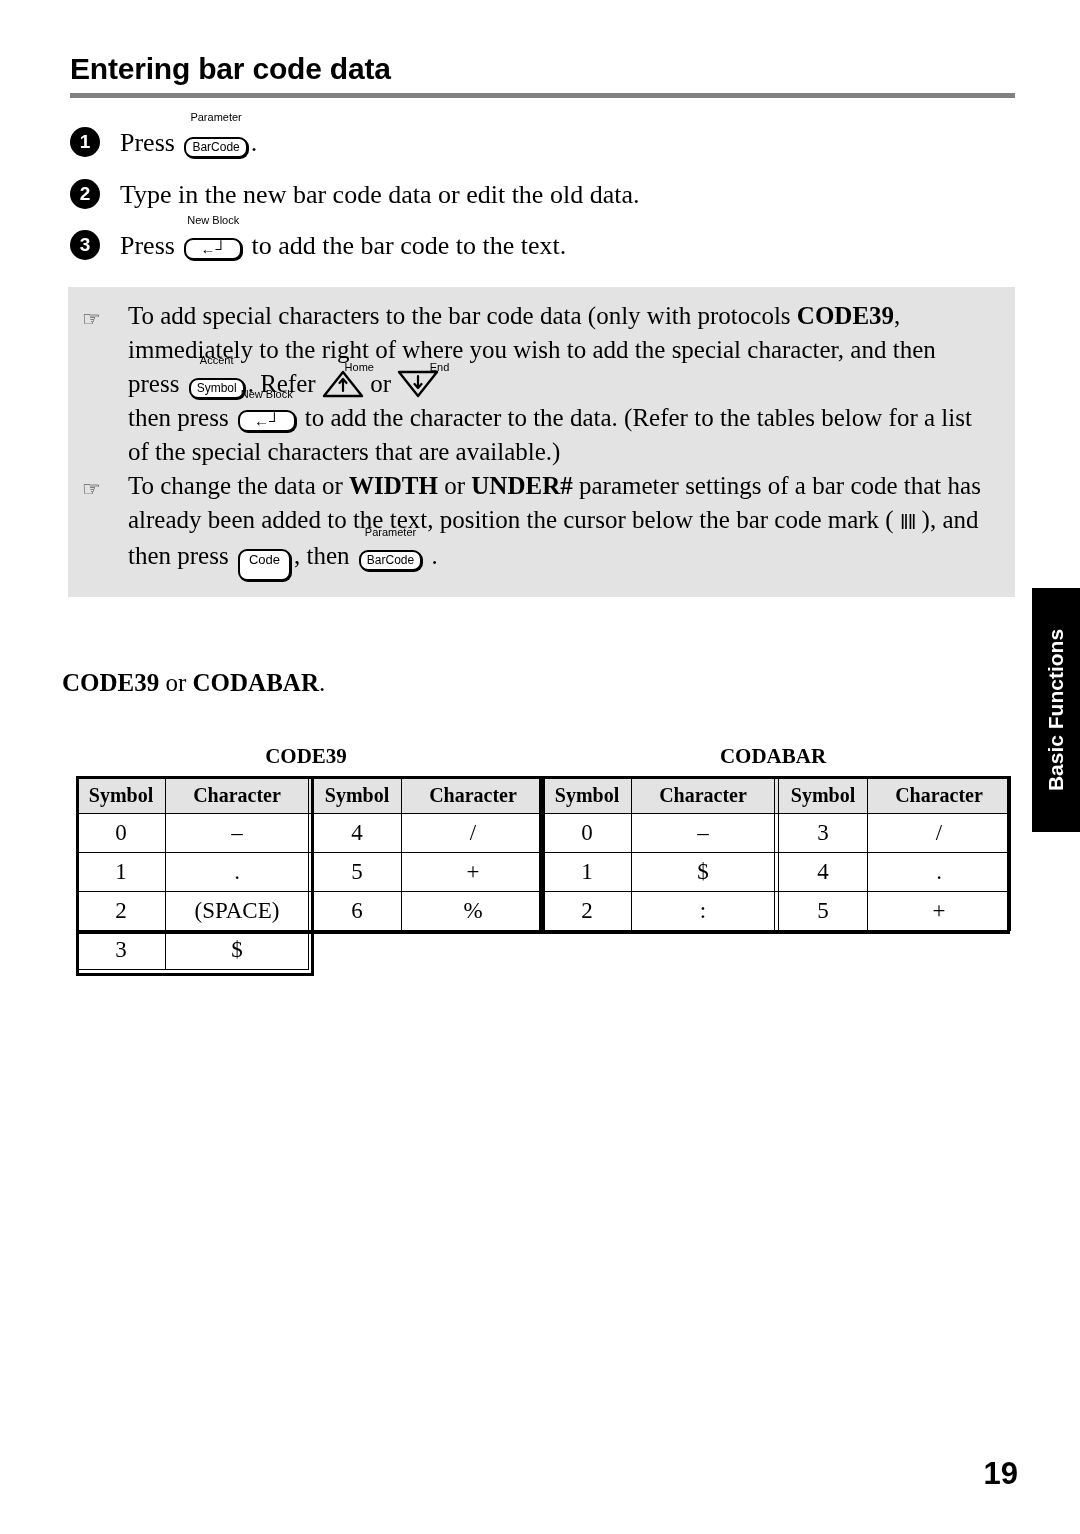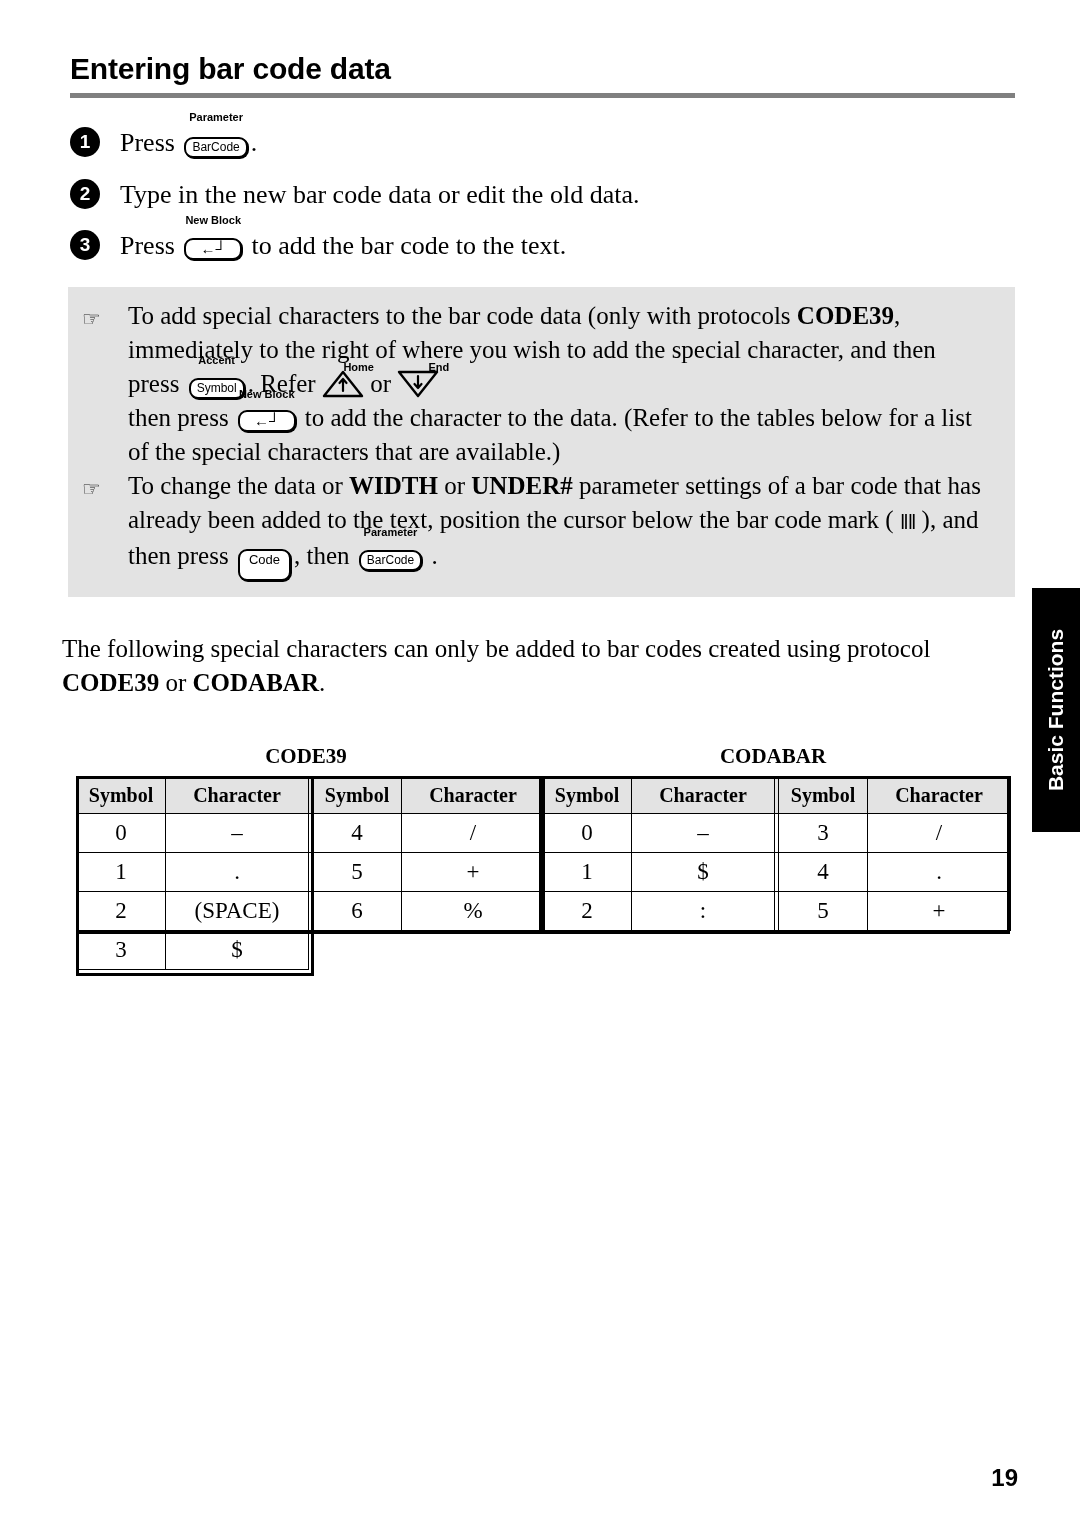--- a/index.html
+++ b/index.html
@@ -83,21 +83,20 @@
     position: absolute;
     bottom: 100%;
     left: 50%;
     transform: translateX(-50%);
     font-family: "Liberation Sans", sans-serif;
     font-size: 11px;
     line-height: 11px;
     white-space: nowrap;
     color: #000;
     margin-bottom: 1px;
-    font-weight: bold;
   }
   .keycap {
     display: inline-block;
     border: 2px solid #000;
     border-radius: 9px;
     padding: 1px 6px 2px 6px;
     font-family: "Liberation Sans", sans-serif;
     font-size: 12px;
     line-height: 14px;
     font-weight: normal;
@@ -260,21 +259,21 @@
     font-size: 21px;
   }
 
   
   .page-number {
     position: absolute;
     right: 62px;
     bottom: 42px;
     font-family: "Liberation Sans", sans-serif;
     font-weight: bold;
-    font-size: 24px;
+    font-size: 31px;
     color: #000;
   }
 </style>
 </head>
 <body>
 
 <div class="page-heading">Entering bar code data</div>
 <div class="heading-rule"></div>
 
 <div class="steps">
@@ -342,21 +341,21 @@
 
       <span class="note-line"><span>already been added to the text, position the cursor below the bar code mark ( </span><span class="barmark">‖‖</span><span> ), and</span></span>
 
       <span class="note-line"><span>then press </span><span class="keywrap"><span class="keycap mid">Code</span></span><span>, then </span><span class="keywrap"><span class="keycap-label">Parameter</span><span class="keycap">BarCode</span></span><span> .</span></span>
     </div>
   </div>
 
 </div>
 
 <div class="intro">
-  <span>The following special characters can only be added to bar codes created using protocol</span><br>
+  <br>
   <b>CODE39</b><span> or </span><b>CODABAR</b><span>.</span>
 </div>
 
 <div class="tbl-title" id="code39-title">CODE39</div>
 <table class="spec-table" id="code39-table">
   <thead>
     <tr>
       <th class="col-sym">Symbol</th>
       <th class="col-chr">Character</th>
       <th class="gapcol"></th>

